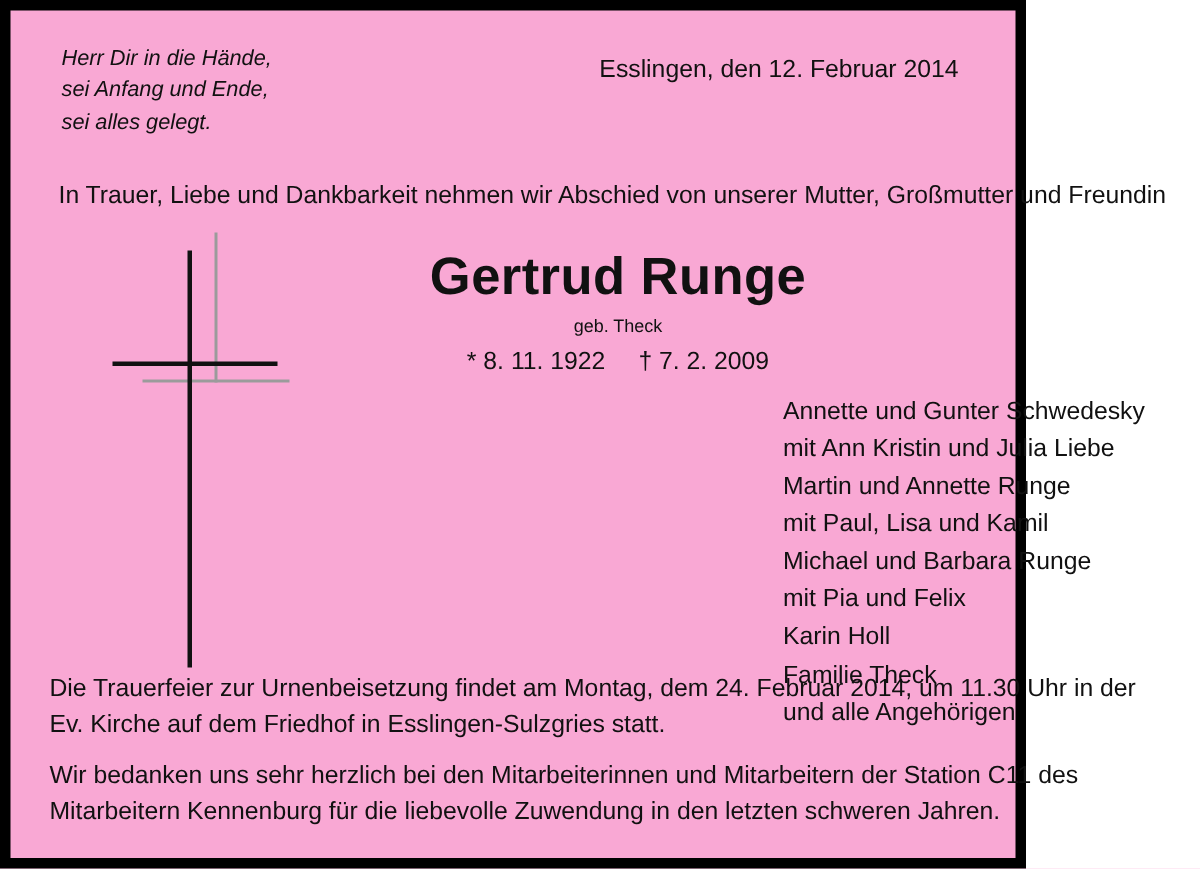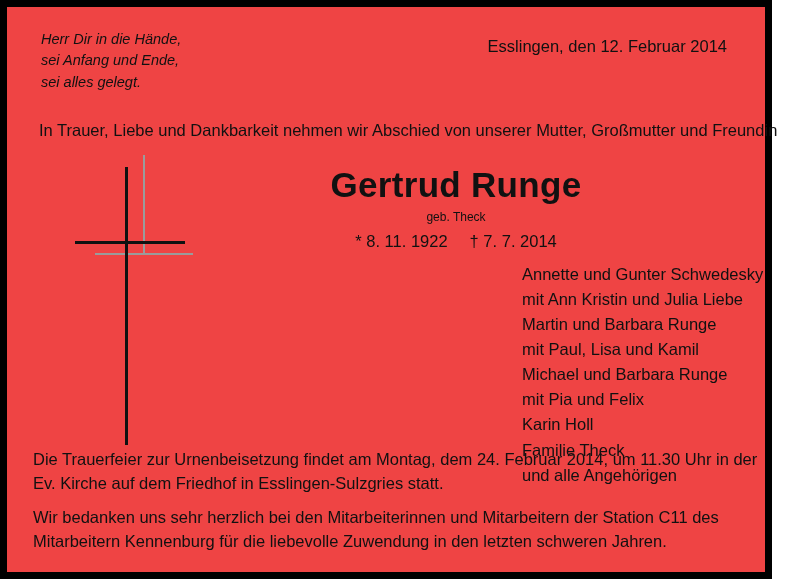--- a/index.html
+++ b/index.html
@@ -9,25 +9,25 @@
   }
   body {
     width: 800px;
     height: 579px;
     font-family: "Liberation Sans", sans-serif;
     color: #1a1a1a;
     overflow: hidden;
   }
   .obituary {
     position: relative;
-    width: 772px;
+    width: 684px;
     height: 579px;
     box-sizing: border-box;
     border: 7px solid #000000;
-    background: #ef4444;
+    background: #f9a8d4;
   }
   .inner {
     position: relative;
     width: 100%;
     height: 100%;
     box-sizing: border-box;
     padding: 22px 30px 10px 30px;
   }
 
   
@@ -166,35 +166,35 @@
       </div>
       <div class="place-date">Esslingen, den 12. Februar 2014</div>
     </div>
 
     <div class="intro">In Trauer, Liebe und Dankbarkeit nehmen wir Abschied von unserer Mutter, Großmutter und Freundin</div>
 
     <div class="name-block">
       <div class="name">Gertrud Runge</div>
       <div class="maiden">geb. Theck</div>
       <div class="dates">
-        <span>* 8. 11. 1922</span><span class="gap"></span><span>† 7. 7. 2014</span>
+        <span>* 8. 11. 1922</span><span class="gap"></span><span>† 7. 2. 2009</span>
       </div>
     </div>
 
     <div class="cross">
       <div class="v-grey"></div>
       <div class="h-grey"></div>
       <div class="v-dark"></div>
       <div class="h-dark"></div>
     </div>
 
     <div class="family">
       <div>Annette und Gunter Schwedesky</div>
       <div>mit Ann Kristin und Julia Liebe</div>
-      <div>Martin und Barbara Runge</div>
+      <div>Martin und Annette Runge</div>
       <div>mit Paul, Lisa und Kamil</div>
       <div>Michael und Barbara Runge</div>
       <div>mit Pia und Felix</div>
       <div>Karin Holl</div>
       <div>Familie Theck</div>
       <div>und alle Angehörigen</div>
     </div>
 
     <div class="footer">
       <p class="para">

